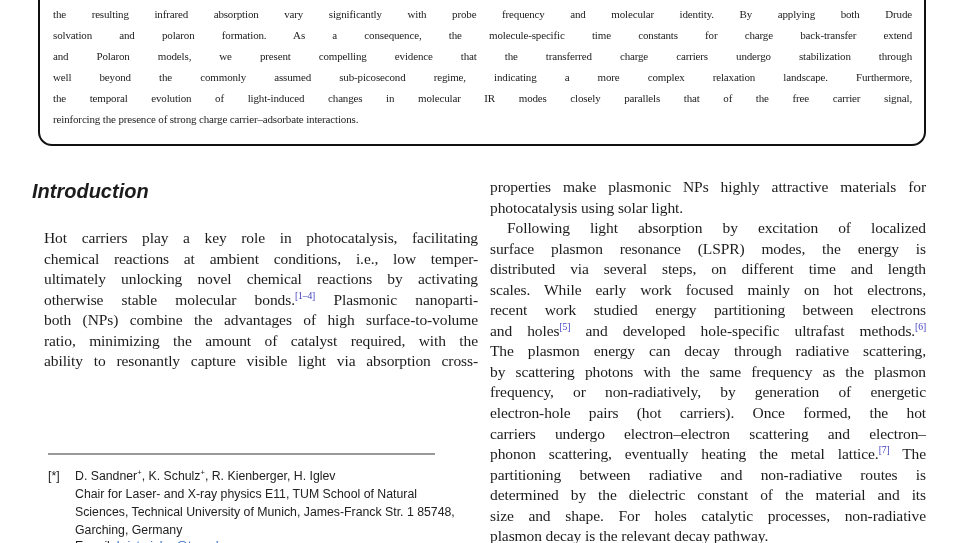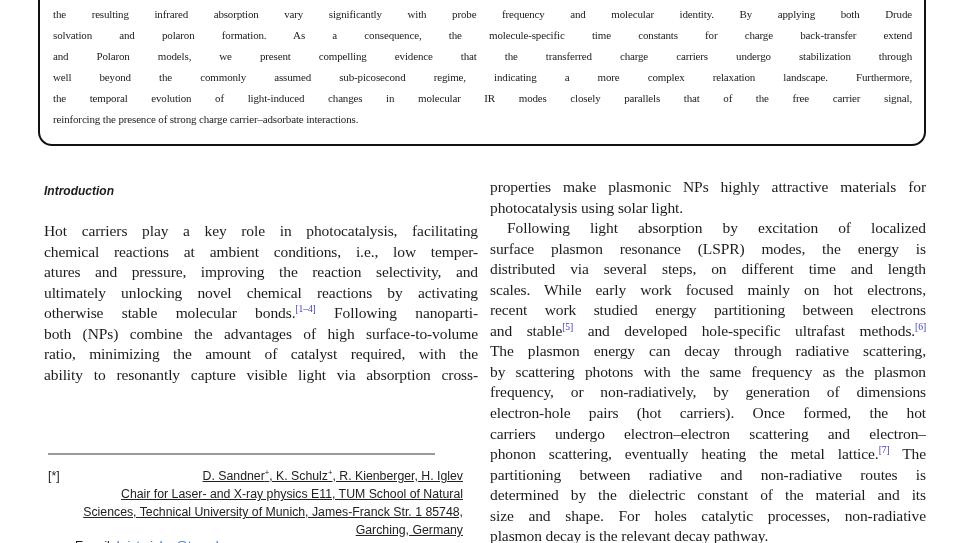--- a/index.html
+++ b/index.html
@@ -48,52 +48,52 @@
   .line.indent { text-indent: 17px; }
 
   sup {
     font-size: 0.62em;
     vertical-align: super;
     line-height: 0;
   }
   .cite { color: var(--citation); }
 
   .section-heading {
-    left: 44px; top: 181px;
+    left: 32px; top: 181px;
     font-family: "Liberation Sans", sans-serif;
     font-style: italic;
     font-weight: bold;
-    font-size: 12px;
+    font-size: 20px;
     line-height: 20px;
   }
 
   .body-col {
     font-size: 15.5px;
     letter-spacing: -0.1px;
   }
   .body-col .line { line-height: 20.55px; max-height: 21px; }
 
-  .left-col  { left: 44px;  top: 221px; width: 434px; }
+  .left-col  { left: 44px;  top: 228px; width: 434px; }
   .right-col { left: 490px; top: 177px; width: 436px; }
 
   .footnote-rule {
     left: 48px; top: 453px;
     width: 387px; height: 2px;
     background: var(--rule);
   }
   .footnote {
     left: 48px; top: 467px;
     width: 415px;
     padding-left: 27px;
     font-family: "Liberation Sans", sans-serif;
     font-size: 12.3px;
     line-height: 18px;
     color: #222222;
   }
-  .footnote .fn-line { text-align: right; overflow: hidden; max-height: 19px; text-decoration: underline; }
+  .footnote .fn-line { text-align: left; overflow: hidden; max-height: 19px; }
   .footnote-marker {
     position: absolute; left: 0; top: 0;
     font-family: "Liberation Sans", sans-serif;
     font-size: 12.3px; line-height: 18px;
   }
   .email-line {
     left: 75px; top: 537px;
     font-family: "Liberation Sans", sans-serif;
     font-size: 12.3px; line-height: 18px;
     white-space: nowrap;
@@ -114,44 +114,43 @@
       <div class="line last"><span>reinforcing the presence of strong charge carrier–adsorbate interactions.</span></div>
     </div>
 </div>
 
 <div class="abs section-heading">Introduction</div>
 
 <div class="abs body-col left-col">
   <div>
       <div class="line"><span>Hot carriers play a key role in photocatalysis, facilitating</span></div>
       <div class="line"><span>chemical reactions at ambient conditions, i.e., low temper-</span></div>
-      <div class="line"><span>atures and pressure, improving the reaction selectivity, and</span></div>
       <div class="line"><span>ultimately unlocking novel chemical reactions by activating</span></div>
-      <div class="line"><span>otherwise stable molecular bonds.</span><sup class="cite">[1–4]</sup><span> Following nanoparti-</span></div>
+      <div class="line"><span>otherwise stable molecular bonds.</span><sup class="cite">[1–4]</sup><span> Plasmonic nanoparti-</span></div>
       <div class="line"><span>both (NPs) combine the advantages of high surface-to-volume</span></div>
       <div class="line"><span>ratio, minimizing the amount of catalyst required, with the</span></div>
       <div class="line"><span>ability to resonantly capture visible light via absorption cross-</span></div>
     </div>
 </div>
 
 <div class="abs body-col right-col">
   <div>
       <div class="line"><span>properties make plasmonic NPs highly attractive materials for</span></div>
       <div class="line last"><span>photocatalysis using solar light.</span></div>
     </div>
   <div>
       <div class="line indent"><span>Following light absorption by excitation of localized</span></div>
       <div class="line"><span>surface plasmon resonance (LSPR) modes, the energy is</span></div>
       <div class="line"><span>distributed via several steps, on different time and length</span></div>
       <div class="line"><span>scales. While early work focused mainly on hot electrons,</span></div>
       <div class="line"><span>recent work studied energy partitioning between electrons</span></div>
-      <div class="line"><span>and stable</span><sup class="cite">[5]</sup><span> and developed hole-specific ultrafast methods.</span><sup class="cite">[6]</sup></div>
+      <div class="line"><span>and holes</span><sup class="cite">[5]</sup><span> and developed hole-specific ultrafast methods.</span><sup class="cite">[6]</sup></div>
       <div class="line"><span>The plasmon energy can decay through radiative scattering,</span></div>
       <div class="line"><span>by scattering photons with the same frequency as the plasmon</span></div>
-      <div class="line"><span>frequency, or non-radiatively, by generation of dimensions</span></div>
+      <div class="line"><span>frequency, or non-radiatively, by generation of energetic</span></div>
       <div class="line"><span>electron-hole pairs (hot carriers). Once formed, the hot</span></div>
       <div class="line"><span>carriers undergo electron–electron scattering and electron–</span></div>
       <div class="line"><span>phonon scattering, eventually heating the metal lattice.</span><sup class="cite">[7]</sup><span> The</span></div>
       <div class="line"><span>partitioning between radiative and non-radiative routes is</span></div>
       <div class="line"><span>determined by the dielectric constant of the material and its</span></div>
       <div class="line"><span>size and shape. For holes catalytic processes, non-radiative</span></div>
       <div class="line last"><span>plasmon decay is the relevant decay pathway.</span></div>
     </div>
 </div>
 

